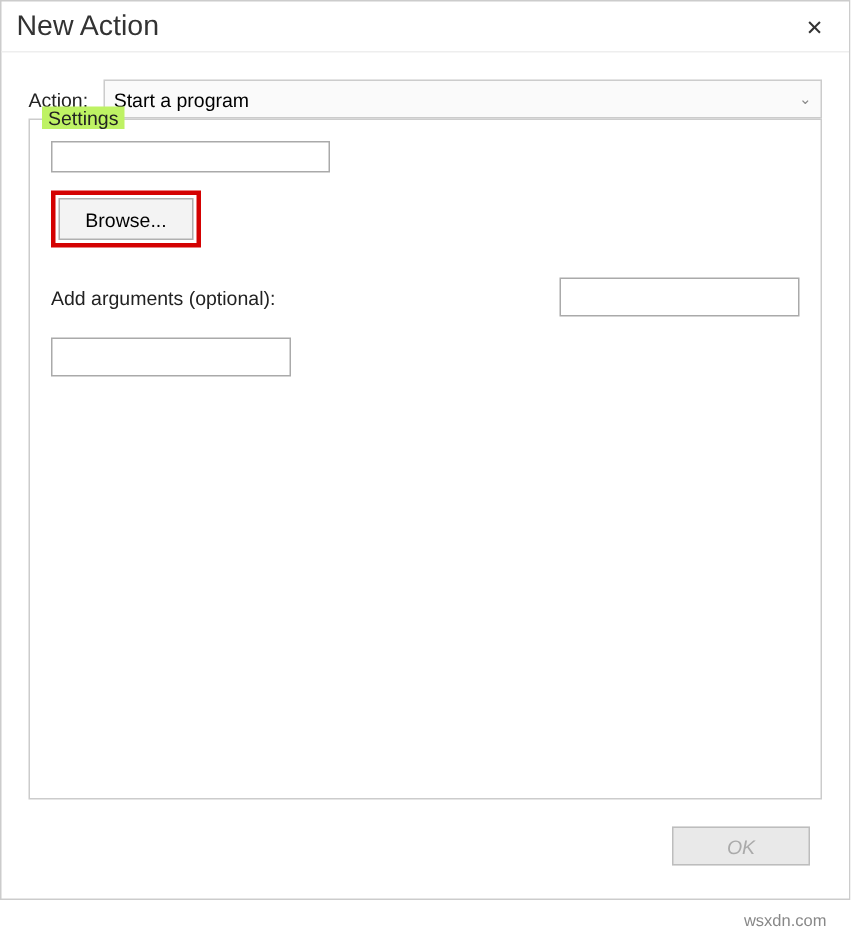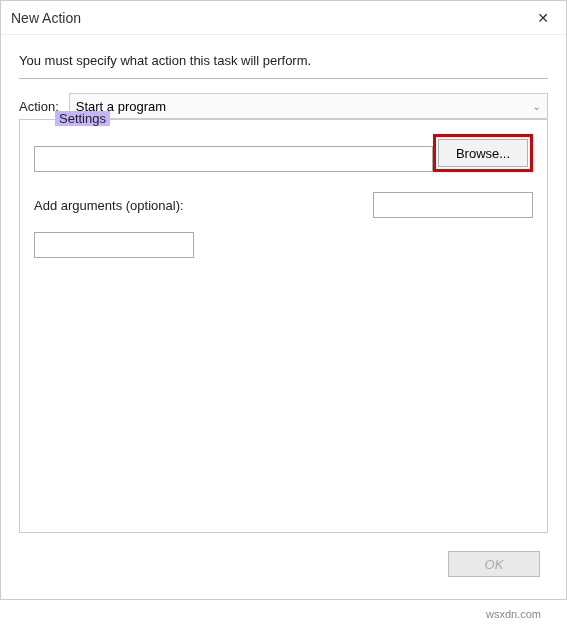--- a/index.html
+++ b/index.html
@@ -24,21 +24,21 @@
     }
     .titlebar {
       display: flex;
       align-items: center;
       justify-content: space-between;
       height: 34px;
       padding-left: 10px;
       border-bottom: 1px solid #eee;
     }
     .title-text {
-      font-size: 14px;
+      font-size: 19px;
       color: #333;
     }
     .close-btn {
       width: 46px;
       height: 34px;
       display: flex;
       align-items: center;
       justify-content: center;
       font-size: 14px;
       color: #333;
@@ -90,36 +90,37 @@
       border: 1px solid #ccc;
       padding: 14px 14px 18px 14px;
       position: relative;
       flex: 1;
       margin-bottom: 14px;
     }
     .fieldset-legend {
       position: absolute;
       top: -9px;
       left: 8px;
-      background: #c4b5fd;
+      background: #bef264;
       padding: 0 4px;
       font-size: 13px;
       color: #222;
-      margin-left: 27px;
     }
     .field-label {
       font-size: 13px;
       color: #222;
       margin-top: 0;
       margin-bottom: 6px;
     }
     .program-row {
       display: flex;
-      align-items: flex-end;
+      align-items: flex-start;
+      gap: 12px;
       margin-bottom: 20px;
+      flex-direction: column;
     }
     .program-input {
       flex: 1;
       height: 26px;
       border: 1px solid #aaa;
       padding: 2px 4px;
       font-size: 13px;
     }
     .browse-btn {
       width: 90px;
@@ -167,39 +168,38 @@
       cursor: pointer;
     }
     .dlg-btn:disabled {
       color: #aaa;
       cursor: default;
       font-style: italic;
     }
     .watermark {
       position: absolute;
       bottom: 6px;
-      right: 26px;
+      right: 16px;
       font-size: 11px;
       color: #888;
       font-family: Arial, sans-serif;
     }
   </style>
 </head>
 <body>
 
 <div class="window">
   <div class="titlebar">
     <span class="title-text">New Action</span>
     <button class="close-btn">
       <span>✕</span>
     </button>
   </div>
 
   <div class="content">
-    <div class="instruction">You must specify what action this task will perform.</div>
 
     <div class="action-row">
       <span class="action-label">Action:</span>
       <div class="action-select">
         <span>Start a program</span>
         <span class="chev">⌄</span>
       </div>
     </div>
 
     <div class="fieldset">

